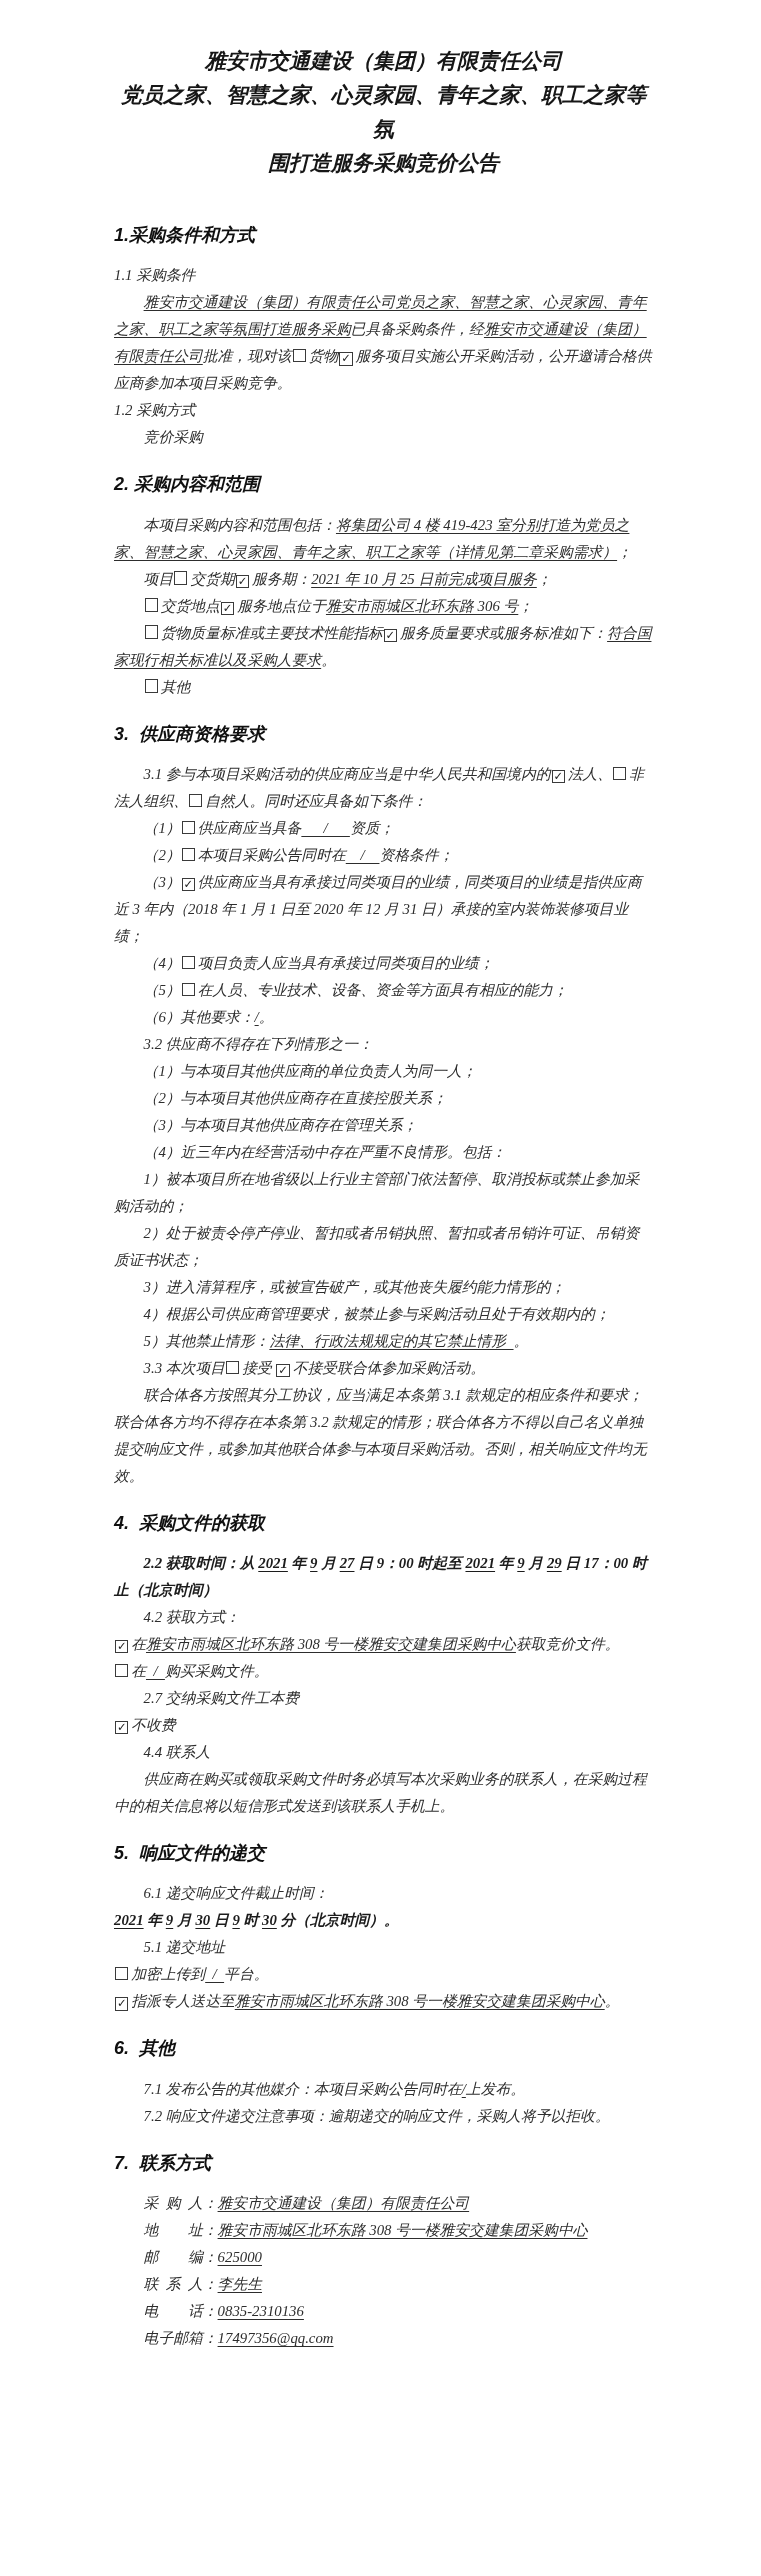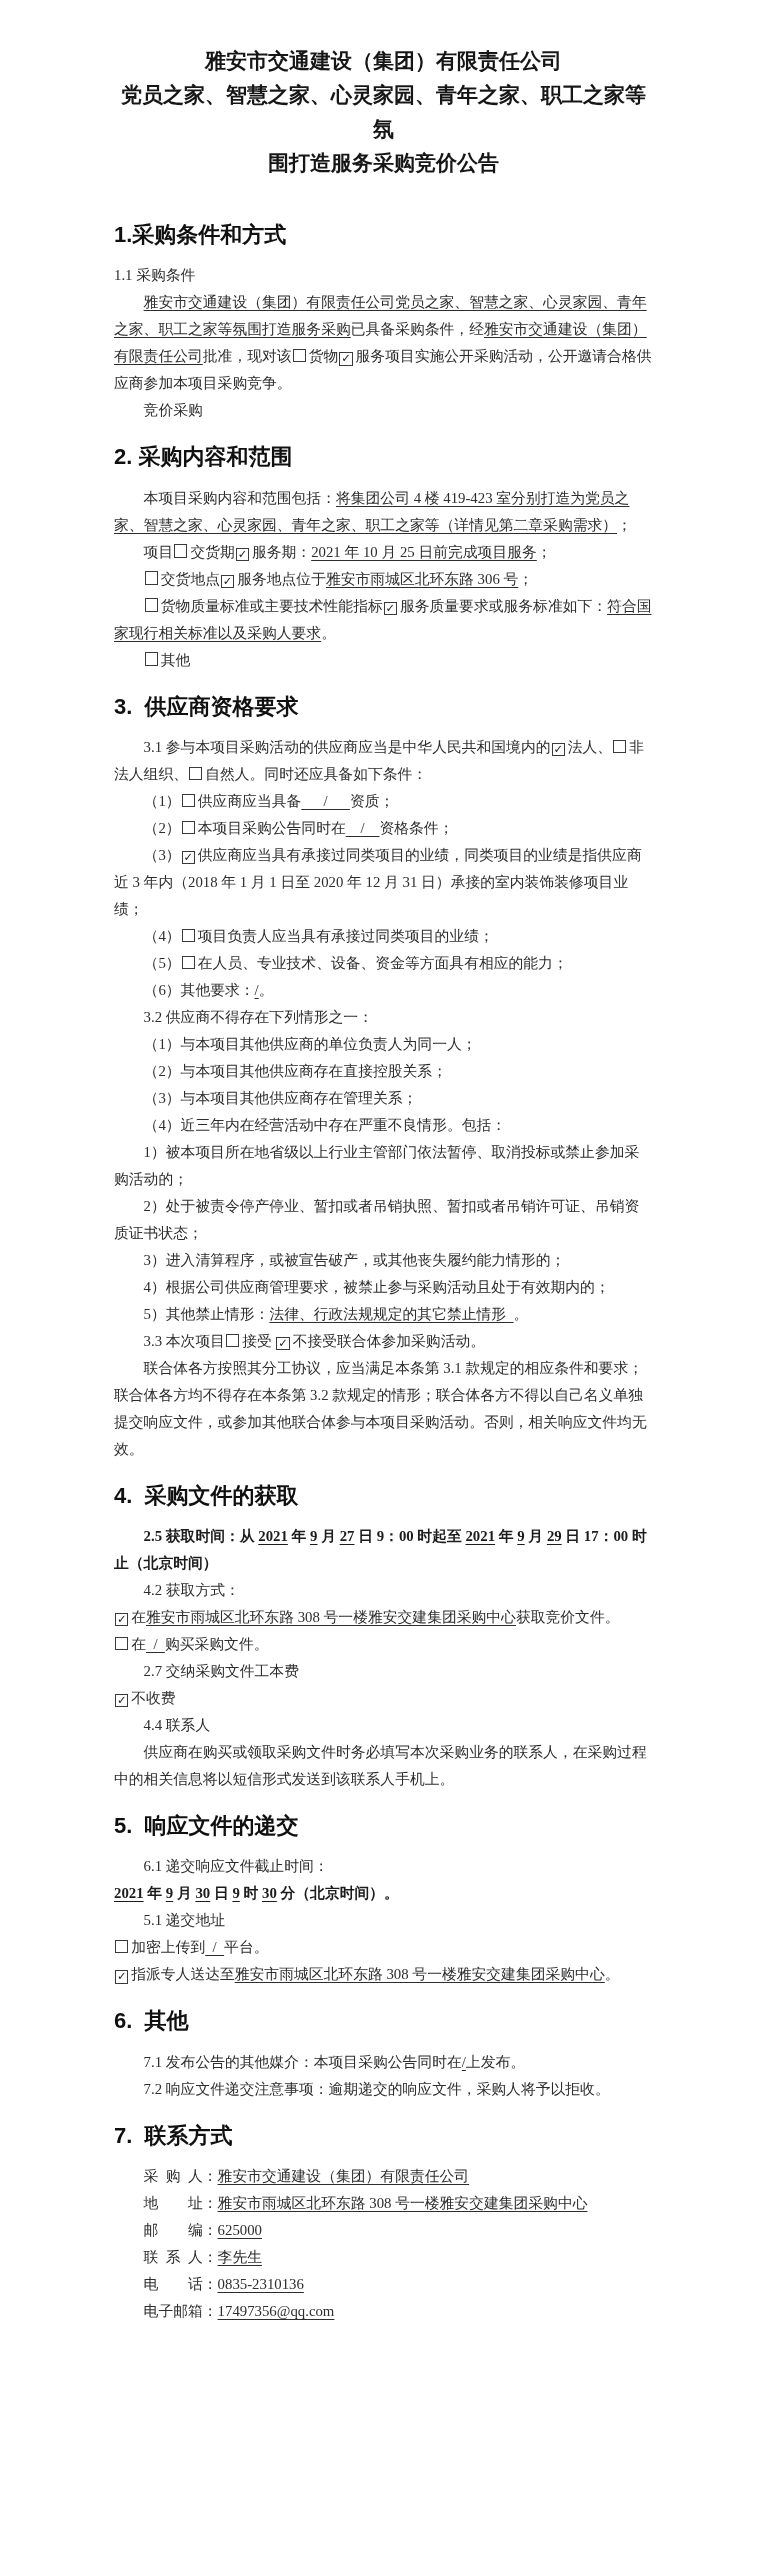--- a/index.html
+++ b/index.html
@@ -7,34 +7,34 @@
     width:762px;
     min-height:2576px;
     background:#ffffff;
     box-sizing:border-box;
     padding:44px 109px 57px 114px;
     font-family:"Liberation Serif","DejaVu Serif",serif;
     color:#2d2d2d;
     font-size:14.8px;
     line-height:27px;
   }
-  .blk{margin:5.7px 0;}
+  .blk{margin:5.7px 0;font-style:italic;}
   .title{
     font-family:"Liberation Sans","DejaVu Sans",sans-serif;
     font-weight:bold;
     font-size:21px;
     line-height:34px;
     text-align:center;
     color:#161616;
     margin:0;
   }
   h2.h{
     font-family:"Liberation Sans","DejaVu Sans",sans-serif;
     font-weight:bold;
-    font-size:22px;
+    font-size:18px;
     line-height:26px;
     color:#101010;
     margin:20px 0 14.3px;
   }
   h2.h.first{margin-top:42px;}
   p.p, p.pi{margin:0 0;}
   p.pi{text-indent:2em;}
   .bold{font-weight:bold;color:#1c1c1c;}
   .u{text-decoration:underline;text-underline-offset:2.9px;text-align:center;}
   .cb{
@@ -56,20 +56,21 @@
 <body>
 
 <div class="page">
   <div id="doc">
       <div class="blk title"><span>雅安市交通建设（集团）有限责任公司</span></div>
       <div class="blk title"><span>党员之家、智慧之家、心灵家园、青年之家、职工之家等氛</span></div>
       <div class="blk title"><span>围打造服务采购竞价公告</span></div>
       <h2 class="blk h first"><span>1.采购条件和方式</span></h2>
       <p class="blk p"><span>1.1 采购条件</span></p>
       <p class="blk pi"><span class="u">雅安市交通建设（集团）有限责任公司党员之家、智慧之家、心灵家园、青年之家、职工之家等氛围打造服务采购</span><span>已具备采购条件，经</span><span class="u">雅安市交通建设（集团）有限责任公司</span><span>批准，现对该</span><span class="cb"></span><span>货物</span><span class="cb on">✓</span><span>服务项目实施公开采购活动，公开邀请合格供应商参加本项目采购竞争。</span></p>
+      <p class="blk p"><span>1.2 采购方式</span></p>
       <p class="blk pi"><span>竞价采购</span></p>
       <h2 class="blk h"><span>2.&nbsp;采购内容和范围</span></h2>
       <p class="blk pi"><span>本项目采购内容和范围包括：</span><span class="u">将集团公司 4 楼 419-423 室分别打造为党员之家、智慧之家、心灵家园、青年之家、职工之家等（详情见第二章采购需求）</span><span>；</span></p>
       <p class="blk pi"><span>项目</span><span class="cb"></span><span>交货期</span><span class="cb on">✓</span><span>服务期：</span><span class="u">2021 年 10 月 25 日前完成项目服务</span><span>；</span></p>
       <p class="blk pi"><span class="cb"></span><span>交货地点</span><span class="cb on">✓</span><span>服务地点位于</span><span class="u">雅安市雨城区北环东路 306 号</span><span>；</span></p>
       <p class="blk pi"><span class="cb"></span><span>货物质量标准或主要技术性能指标</span><span class="cb on">✓</span><span>服务质量要求或服务标准如下：</span><span class="u">符合国家现行相关标准以及采购人要求</span><span>。</span></p>
       <p class="blk pi"><span class="cb"></span><span>其他</span></p>
       <h2 class="blk h"><span>3.&nbsp;&nbsp;供应商资格要求</span></h2>
       <p class="blk pi"><span>3.1 参与本项目采购活动的供应商应当是中华人民共和国境内的</span><span class="cb on">✓</span><span>法人、</span><span class="cb"></span><span>非法人组织、</span><span class="cb"></span><span>自然人。同时还应具备如下条件：</span></p>
       <p class="blk pi"><span>（1）</span><span class="cb"></span><span>供应商应当具备</span><span class="u">　 /　 </span><span>资质；</span></p>
@@ -84,21 +85,21 @@
       <p class="blk pi"><span>（3）与本项目其他供应商存在管理关系；</span></p>
       <p class="blk pi"><span>（4）近三年内在经营活动中存在严重不良情形。包括：</span></p>
       <p class="blk pi"><span>1）被本项目所在地省级以上行业主管部门依法暂停、取消投标或禁止参加采购活动的；</span></p>
       <p class="blk pi"><span>2）处于被责令停产停业、暂扣或者吊销执照、暂扣或者吊销许可证、吊销资质证书状态；</span></p>
       <p class="blk pi"><span>3）进入清算程序，或被宣告破产，或其他丧失履约能力情形的；</span></p>
       <p class="blk pi"><span>4）根据公司供应商管理要求，被禁止参与采购活动且处于有效期内的；</span></p>
       <p class="blk pi"><span>5）其他禁止情形：</span><span class="u">法律、行政法规规定的其它禁止情形 </span><span>。</span></p>
       <p class="blk pi"><span>3.3 本次项目</span><span class="cb"></span><span>接受 </span><span class="cb on">✓</span><span>不接受联合体参加采购活动。</span></p>
       <p class="blk pi"><span>联合体各方按照其分工协议，应当满足本条第 3.1 款规定的相应条件和要求；联合体各方均不得存在本条第 3.2 款规定的情形；联合体各方不得以自己名义单独提交响应文件，或参加其他联合体参与本项目采购活动。否则，相关响应文件均无效。</span></p>
       <h2 class="blk h"><span>4.&nbsp;&nbsp;采购文件的获取</span></h2>
-      <p class="blk pi bold"><span>2.5 获取时间：从 </span><span class="u">2021</span><span> 年 </span><span class="u">9</span><span> 月 </span><span class="u">27</span><span> 日 9：00 时起至 </span><span class="u">2021</span><span> 年 </span><span class="u">9</span><span> 月 </span><span class="u">29</span><span> 日 17：00 时止（北京时间）</span></p>
+      <p class="blk pi bold"><span>2.2 获取时间：从 </span><span class="u">2021</span><span> 年 </span><span class="u">9</span><span> 月 </span><span class="u">27</span><span> 日 9：00 时起至 </span><span class="u">2021</span><span> 年 </span><span class="u">9</span><span> 月 </span><span class="u">29</span><span> 日 17：00 时止（北京时间）</span></p>
       <p class="blk pi"><span>4.2 获取方式：</span></p>
       <p class="blk p"><span class="cb on">✓</span><span>在</span><span class="u">雅安市雨城区北环东路 308 号一楼雅安交建集团采购中心</span><span>获取竞价文件。</span></p>
       <p class="blk p"><span class="cb"></span><span>在</span><span class="u"> / </span><span>购买采购文件。</span></p>
       <p class="blk pi"><span>2.7 交纳采购文件工本费</span></p>
       <p class="blk p"><span class="cb on">✓</span><span>不收费</span></p>
       <p class="blk pi"><span>4.4 联系人</span></p>
       <p class="blk pi"><span>供应商在购买或领取采购文件时务必填写本次采购业务的联系人，在采购过程中的相关信息将以短信形式发送到该联系人手机上。</span></p>
       <h2 class="blk h"><span>5.&nbsp;&nbsp;响应文件的递交</span></h2>
       <p class="blk pi"><span>6.1 递交响应文件截止时间：</span></p>
       <p class="blk p bold"><span class="u">2021</span><span> 年 </span><span class="u">9</span><span> 月 </span><span class="u">30</span><span> 日 </span><span class="u">9</span><span> 时 </span><span class="u">30</span><span> 分（北京时间）。</span></p>

